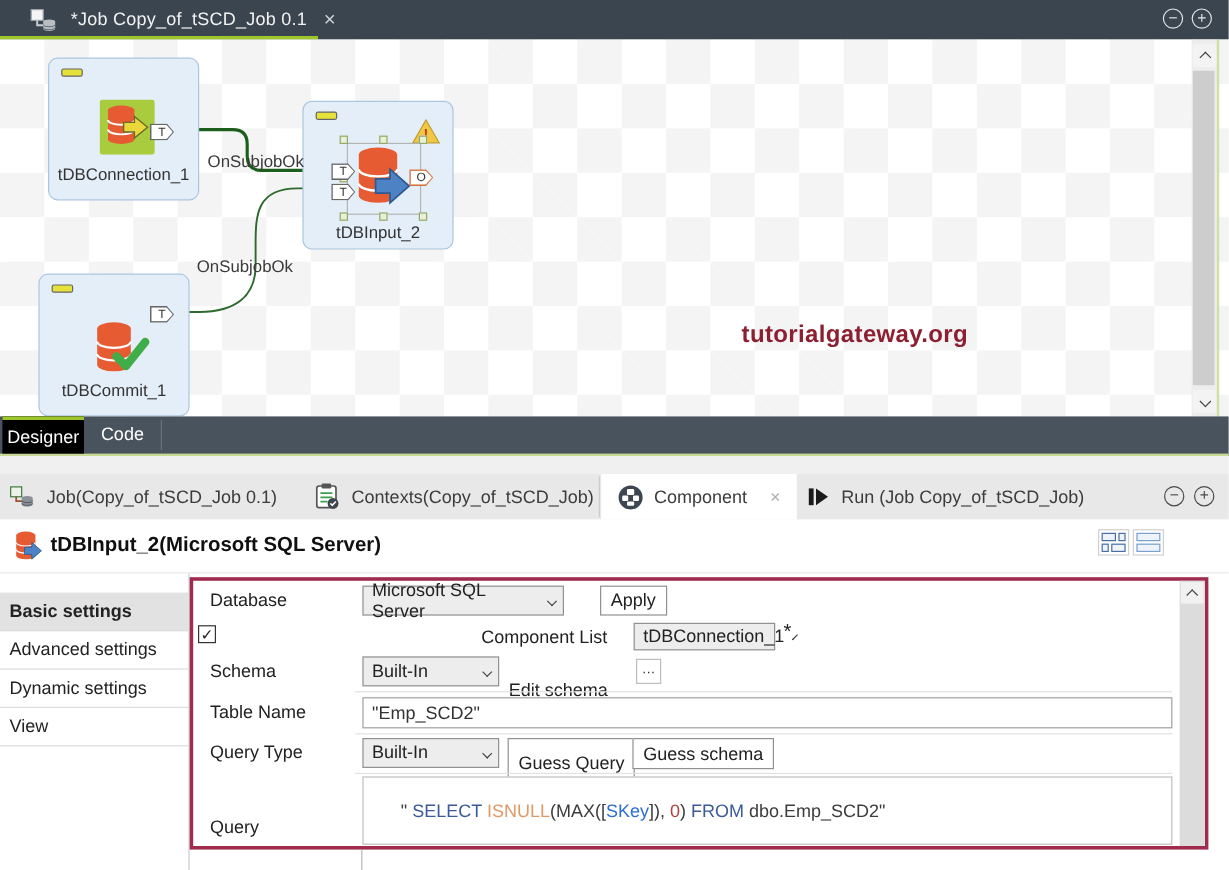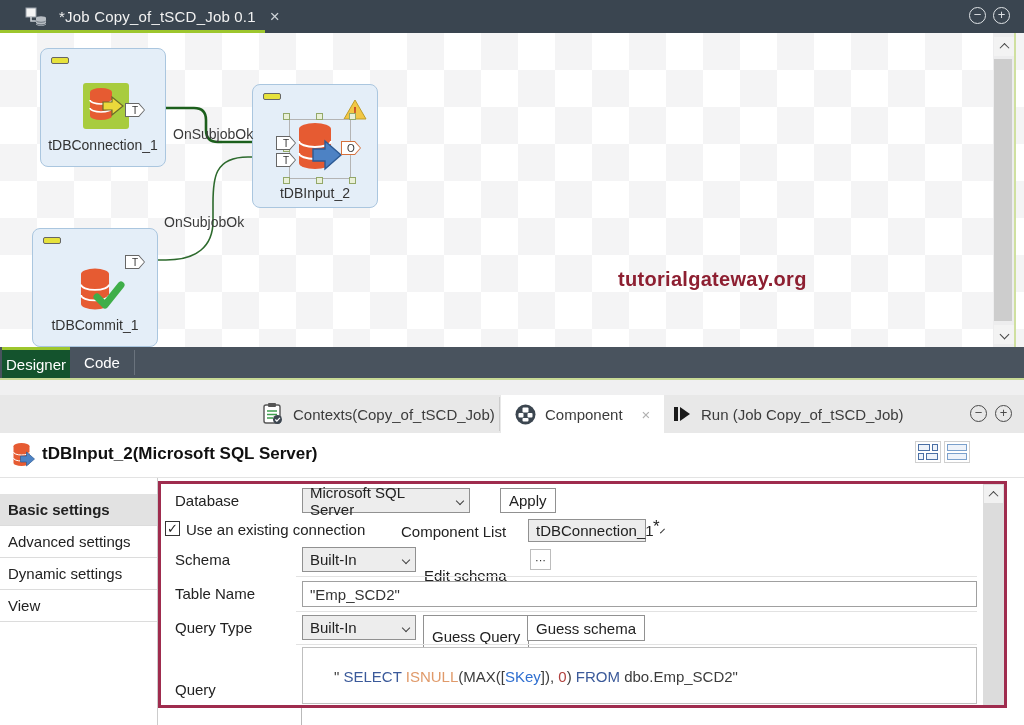--- a/index.html
+++ b/index.html
@@ -43,21 +43,21 @@
   .sb-v{position:absolute;background:#ededee;}
   .sb-btn{position:absolute;width:20px;height:19px;background:#f3f3f3;display:flex;align-items:center;justify-content:center;}
   .chev{width:7px;height:7px;border-right:1.6px solid #444;border-bottom:1.6px solid #444;display:inline-block;}
   .chev.up{transform:rotate(-135deg) translate(-1px,-1px);}
   .chev.down{transform:rotate(45deg);}
   .sb-thumb{position:absolute;left:1px;width:18px;background:#cdcdcd;}
 
   
   #designer-bar{left:0;top:347px;width:1024px;height:33px;background:#49535e;border-bottom:2px solid #c9da96;}
   .dtab{position:absolute;top:0;height:31px;display:flex;align-items:center;justify-content:center;color:#fff;font-size:15px;}
-  #tab-designer{left:2px;width:68px;background:#14532d;border-top:3px solid var(--accent_green);}
+  #tab-designer{left:2px;width:68px;background:#000000;border-top:3px solid var(--accent_green);}
   #tab-code{left:72px;width:60px;}
   #dtab-sep{position:absolute;left:134px;top:3px;width:1px;height:25px;background:#6a737d;}
 
   #gap-strip{left:0;top:380px;width:1024px;height:15px;background:#f0f0f1;}
 
   
   #tabrow{left:0;top:395px;width:1024px;height:38px;background:#e8e8e8;}
   .btab{position:absolute;top:0;height:38px;display:flex;align-items:center;gap:9px;font-size:15px;color:#3c3c3c;cursor:pointer;}
   .btab .x{color:#b0b0b0;font-size:15px;margin-left:10px;}
   #btab-component{background:#fff;padding:0 14px;}
@@ -221,20 +221,32 @@
 
 <div id="designer-bar" class="abs">
   <div class="dtab" id="tab-designer">Designer</div>
   <div class="dtab" id="tab-code">Code</div>
   <div id="dtab-sep"></div>
 </div>
 
 <div id="gap-strip" class="abs"></div>
 
 <div id="tabrow" class="abs">
+  <div class="btab" style="left:8px;">
+    <span>
+      <svg width="22" height="22" viewBox="0 0 24 22">
+        <rect x="1" y="2" width="10" height="9" fill="#eef3ea" stroke="#2f6f2f"></rect>
+        <path d="M6 11 v4 h6" fill="none" stroke="#a0522d" stroke-width="1.6"></path>
+        <ellipse cx="16" cy="12" rx="5" ry="1.8" fill="#8a9096"></ellipse>
+        <path d="M11 12 v6 a5 1.8 0 0 0 10 0 v-6" fill="#8a9096"></path>
+        <path d="M11 14.5 a5 1.8 0 0 0 10 0 M11 17 a5 1.8 0 0 0 10 0" stroke="#4a545e" fill="none" stroke-width="0.8"></path>
+      </svg>
+    </span>
+    <span>Job(Copy_of_tSCD_Job 0.1)</span>
+  </div>
   <div class="btab" style="left:262px;">
     <span>
       <svg width="22" height="24" viewBox="0 0 22 24">
         <rect x="2" y="3" width="16" height="18" rx="2" fill="#fff" stroke="#555" stroke-width="1.4"></rect>
         <rect x="6" y="1" width="8" height="4" rx="1" fill="#555"></rect>
         <path d="M5 9 h10 M5 12.5 h10 M5 16 h6" stroke="#3f9e4f" stroke-width="1.4"></path>
         <circle cx="15.5" cy="17.5" r="4.5" fill="#3c4650"></circle>
         <path d="M13.3 17.5 l1.6 1.6 3-3.2" stroke="#fff" stroke-width="1.3" fill="none"></path>
       </svg>
     </span>
@@ -303,21 +315,20 @@
   <div id="redpanel">
 
     <div class="fl" style="left:14px;top:8px;">Database</div>
     <div class="select" style="left:141px;top:4px;width:168px;">
       <span>Microsoft SQL Server</span>
         <span class="chev down"></span>
     </div>
     <div class="btn" style="left:339px;top:4px;">Apply</div>
 
     <div class="checkbox" style="left:4px;top:37px;">✓</div>
-    <div class="fl" style="left:25px;top:37px;">Use an existing connection</div>
     <div class="fl" style="left:240px;top:39px;">Component List</div>
     <div class="select" style="left:367px;top:35px;width:118px;height:23px;">
       <span>tDBConnection_1</span>
         <span class="chev down"></span>
     </div>
     <div class="fl" style="left:492px;top:33px;font-size:17px;">*</div>
 
     <div class="fl" style="left:14px;top:67px;">Schema</div>
     <div class="select" style="left:141px;top:63px;width:114px;">
       <span>Built-In</span>

